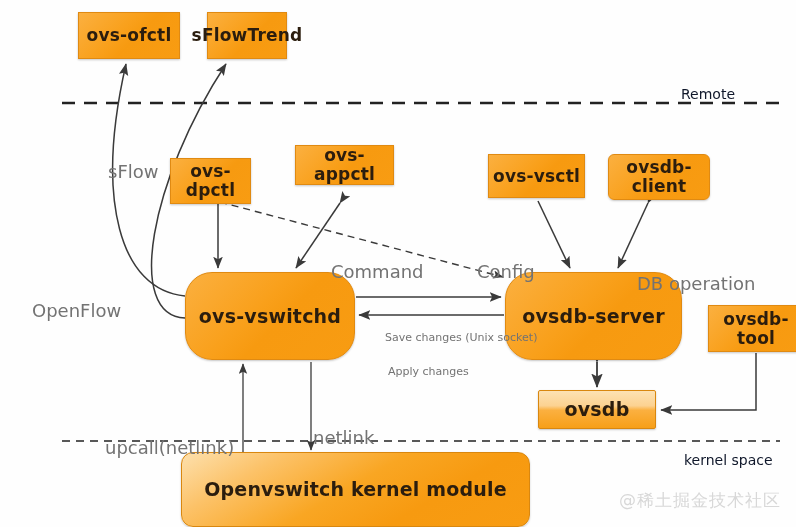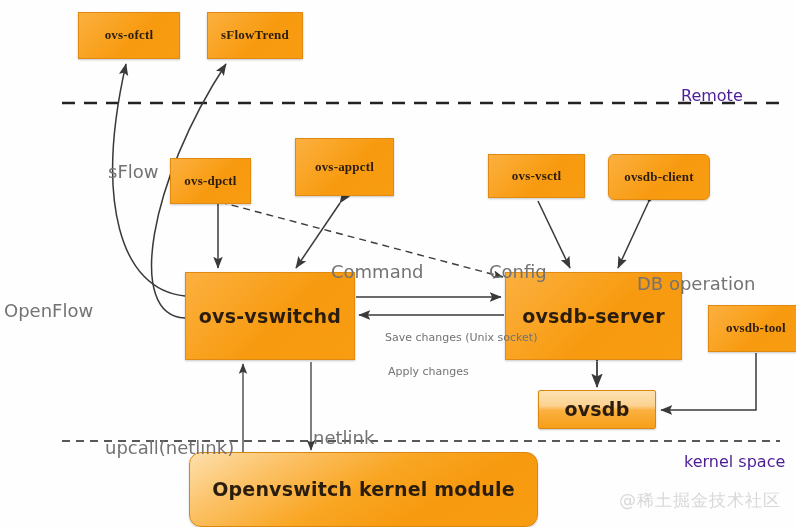--- a/index.html
+++ b/index.html
@@ -34,25 +34,25 @@
     text-align: center;
     color: #2b1d0e;
     border: 1px solid #e08a12;
     background: linear-gradient(135deg, #fbb040 0%, #f9a01b 42%, #f79a10 56%, #f89c12 100%);
     box-shadow: 0 1px 2px rgba(0,0,0,0.22);
     font-weight: 600;
     letter-spacing: 0.2px;
     line-height: 1.1;
   }
   .node.small {
-    font-size: 13px;
-    font-family: Liberation Serif, serif;
+    font-size: 17px;
   }
   .node.big {
     font-size: 19px;
+    border-radius: 27px;
   }
   .node.rounded {
     border-radius: 2px;
   }
   .node.light {
     background: linear-gradient(180deg, #fde2b4 0%, #fcd291 40%, #fbb040 52%, #f79f18 100%);
     border: 1px solid #d9870f;
   }
   .node.kernel {
     background: linear-gradient(150deg, #fde0ad 0%, #fcc268 22%, #f9a623 48%, #f79a10 70%, #f89c12 100%);
@@ -62,22 +62,22 @@
   .edge-label {
     position: absolute;
     color: #737373;
     white-space: nowrap;
     margin-top: 48px;
   }
   .lbl-lg { font-size: 18px; }
   .lbl-sm { font-size: 11px; }
   .zone-label {
     position: absolute;
-    font-size: 16px;
-    color: #4c1d95;
+    font-size: 14px;
+    color: #0f172a;
     white-space: nowrap;
     text-align: center;
   }
   .watermark-cn {
     position: absolute;
     font-size: 17px;
     color: #d8d8d8;
     white-space: nowrap;
     letter-spacing: 1px;
   }
@@ -132,36 +132,36 @@
 
     <line x1="243" y1="470" x2="243" y2="364" stroke="#3a3a3a" stroke-width="1.3" marker-end="url(#arrow)"></line>
 
     <line x1="311" y1="362" x2="311" y2="450" stroke="#3a3a3a" stroke-width="1.3" marker-end="url(#arrow)"></line>
   </svg>
 
   <div class="watermark-bg" style="left:265px; top:275px;">blog</div>
 
   <div id="nodes">
       <div class="node small" style="left: 78px; top: 12px; width: 102px; height: 47px;">ovs-ofctl</div>
-      <div class="node small" style="left: 207px; top: 12px; width: 96px; height: 47px;">sFlowTrend</div>
+      <div class="node small" style="left: 207px; top: 12px; width: 80px; height: 47px;">sFlowTrend</div>
       <div class="node small" style="left: 170px; top: 158px; width: 81px; height: 46px;">ovs-dpctl</div>
-      <div class="node small" style="left: 295px; top: 138px; width: 99px; height: 58px;">ovs-appctl</div>
+      <div class="node small" style="left: 295px; top: 145px; width: 99px; height: 40px;">ovs-appctl</div>
       <div class="node small" style="left: 488px; top: 154px; width: 97px; height: 44px;">ovs-vsctl</div>
       <div class="node small" style="left: 608px; top: 154px; width: 102px; height: 46px; border-radius: 6px;">ovsdb-client</div>
       <div class="node big" style="left: 185px; top: 272px; width: 170px; height: 88px;">ovs-vswitchd</div>
       <div class="node big" style="left: 505px; top: 272px; width: 177px; height: 88px;">ovsdb-server</div>
       <div class="node small" style="left: 708px; top: 305px; width: 96px; height: 47px;">ovsdb-tool</div>
       <div class="node big light rounded" style="left: 538px; top: 390px; width: 118px; height: 39px;">ovsdb</div>
-      <div class="node big kernel" style="left: 181px; top: 452px; width: 349px; height: 75px; margin-left: 8px;">Openvswitch kernel module</div>
+      <div class="node big kernel" style="left: 181px; top: 452px; width: 349px; height: 75px;">Openvswitch kernel module</div>
     </div>
   <div id="edgeLabels">
       <div class="edge-label lbl-lg" style="left: 108px; top: 113px;">sFlow</div>
-      <div class="edge-label lbl-lg" style="left: 4px; top: 252px;">OpenFlow</div>
+      <div class="edge-label lbl-lg" style="left: 32px; top: 252px;">OpenFlow</div>
       <div class="edge-label lbl-lg" style="left: 331px; top: 213px;">Command</div>
-      <div class="edge-label lbl-lg" style="left: 489px; top: 213px; text-align: right;">Config</div>
+      <div class="edge-label lbl-lg" style="left: 477px; top: 213px; text-align: right;">Config</div>
       <div class="edge-label lbl-lg" style="left: 637px; top: 225px;">DB operation</div>
       <div class="edge-label lbl-sm" style="left: 385px; top: 283px;">Save changes (Unix socket)</div>
       <div class="edge-label lbl-sm" style="left: 388px; top: 317px;">Apply changes</div>
       <div class="edge-label lbl-lg" style="left: 105px; top: 389px;">upcall(netlink)</div>
       <div class="edge-label lbl-lg" style="left: 313px; top: 379px;">netlink</div>
     </div>
   <div id="zoneLabels">
       <div class="zone-label" style="left: 681px; top: 86px;">Remote</div>
       <div class="zone-label" style="left: 684px; top: 452px;">kernel space</div>
     </div>

